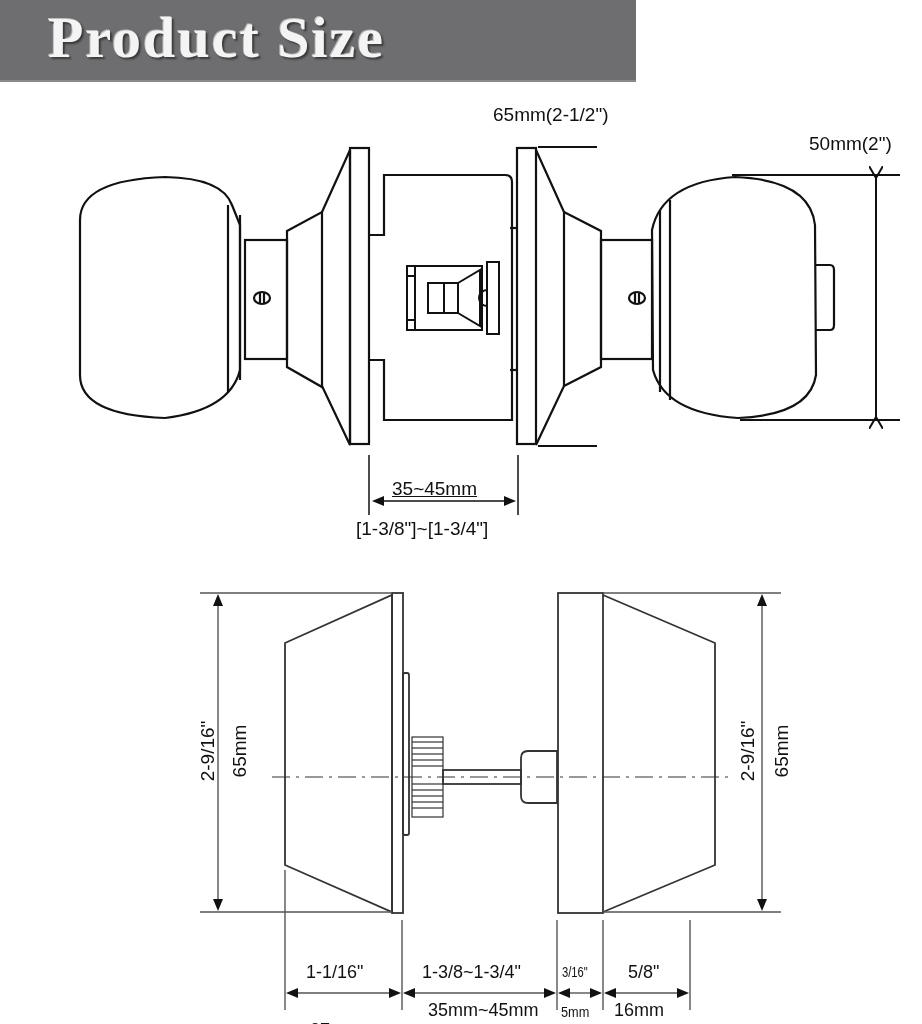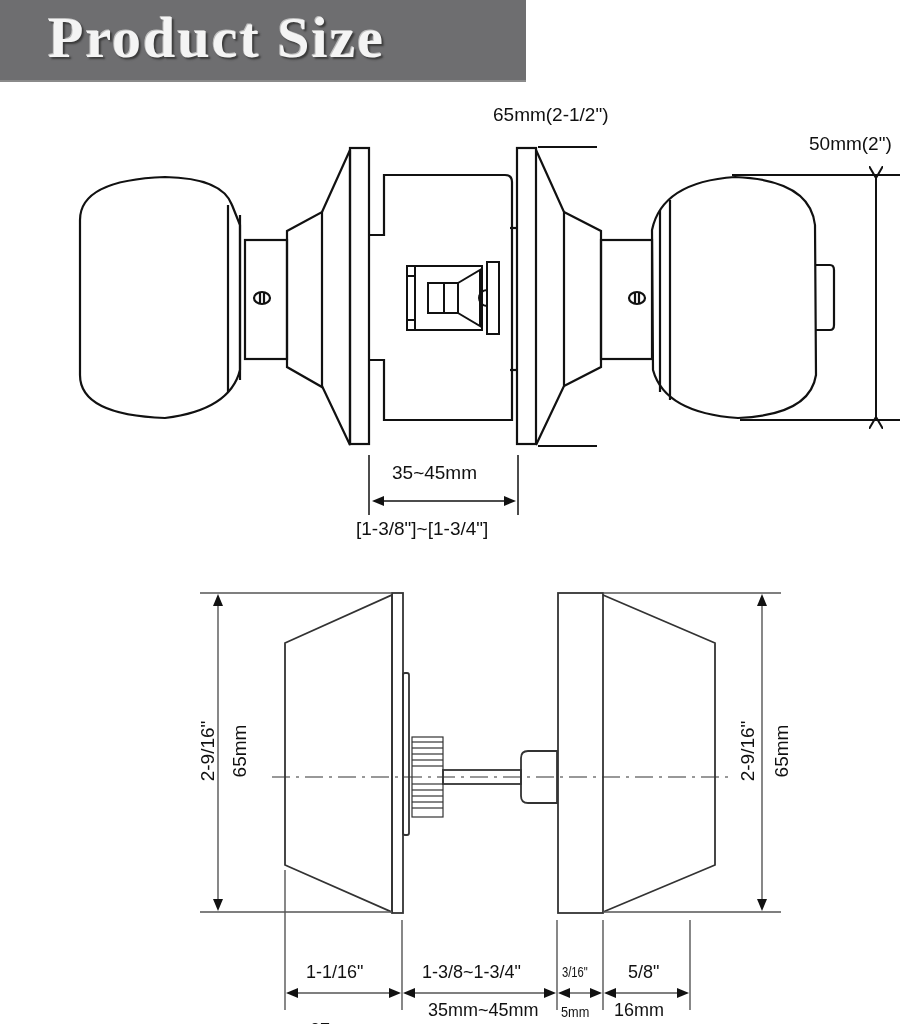--- a/index.html
+++ b/index.html
@@ -1,17 +1,17 @@
 <!DOCTYPE html>
 <html><head>
 <meta charset="utf-8">
 <style>
   html, body { margin: 0; padding: 0; background: #ffffff; }
   body { width: 922px; height: 1024px; position: relative; overflow: hidden; font-family: "Liberation Sans", sans-serif; }
-  .banner { position: absolute; left: 0; top: 0; width: 526px; height: 80px; background: #6e6e70; border-bottom: 2px solid #8a8a8a; }
+  .banner { position: absolute; left: 0; top: 0; width: 636px; height: 80px; background: #6e6e70; border-bottom: 2px solid #8a8a8a; }
   .banner-title { position: absolute; left: 48px; top: 4px; font-family: "Liberation Serif", serif; font-weight: bold; font-size: 58px; letter-spacing: 2px; color: #f4f4f4; text-shadow: 2px 2px 2px #3a3a3a, -1px -1px 0 #bdbdbd; }
   svg { position: absolute; left: 0; top: 0; }
   .lbl { position: absolute; color: #111; white-space: nowrap; }
   .f19 { font-size: 19px; }
   .f18 { font-size: 18px; }
   .vert { transform: rotate(-90deg); transform-origin: center center; }
 </style>
 </head>
 <body>
 
@@ -160,21 +160,21 @@
     <path d="M556,993 L544,988 L544,998 Z"></path>
     <path d="M558,993 L570,988 L570,998 Z"></path>
     <path d="M602,993 L590,988 L590,998 Z"></path>
     <path d="M604,993 L616,988 L616,998 Z"></path>
     <path d="M689,993 L677,988 L677,998 Z"></path>
   </g>
 </svg>
 
 <div class="lbl f19" style="left:493px; top:104px;">65mm(2-1/2")</div>
 <div class="lbl f19" style="left:809px; top:133px;">50mm(2")</div>
-<div class="lbl f19" style="left:392px; top:462px;">35~45mm</div>
+<div class="lbl f19" style="left:392px; top:478px;text-decoration:underline;">35~45mm</div>
 <div class="lbl f19" style="left:356px; top:518px;">[1-3/8"]~[1-3/4"]</div>
 
 <div class="lbl f19 vert" style="left:168px; top:740px; width:80px; text-align:center;">2-9/16"</div>
 <div class="lbl f19 vert" style="left:200px; top:740px; width:80px; text-align:center;">65mm</div>
 <div class="lbl f19 vert" style="left:708px; top:740px; width:80px; text-align:center;">2-9/16"</div>
 <div class="lbl f19 vert" style="left:742px; top:740px; width:80px; text-align:center;">65mm</div>
 
 <div class="lbl f18" style="left:306px; top:962px;">1-1/16"</div>
 <div class="lbl f18" style="left:310px; top:1020px;">27mm</div>
 <div class="lbl f18" style="left:422px; top:962px;">1-3/8~1-3/4"</div>

